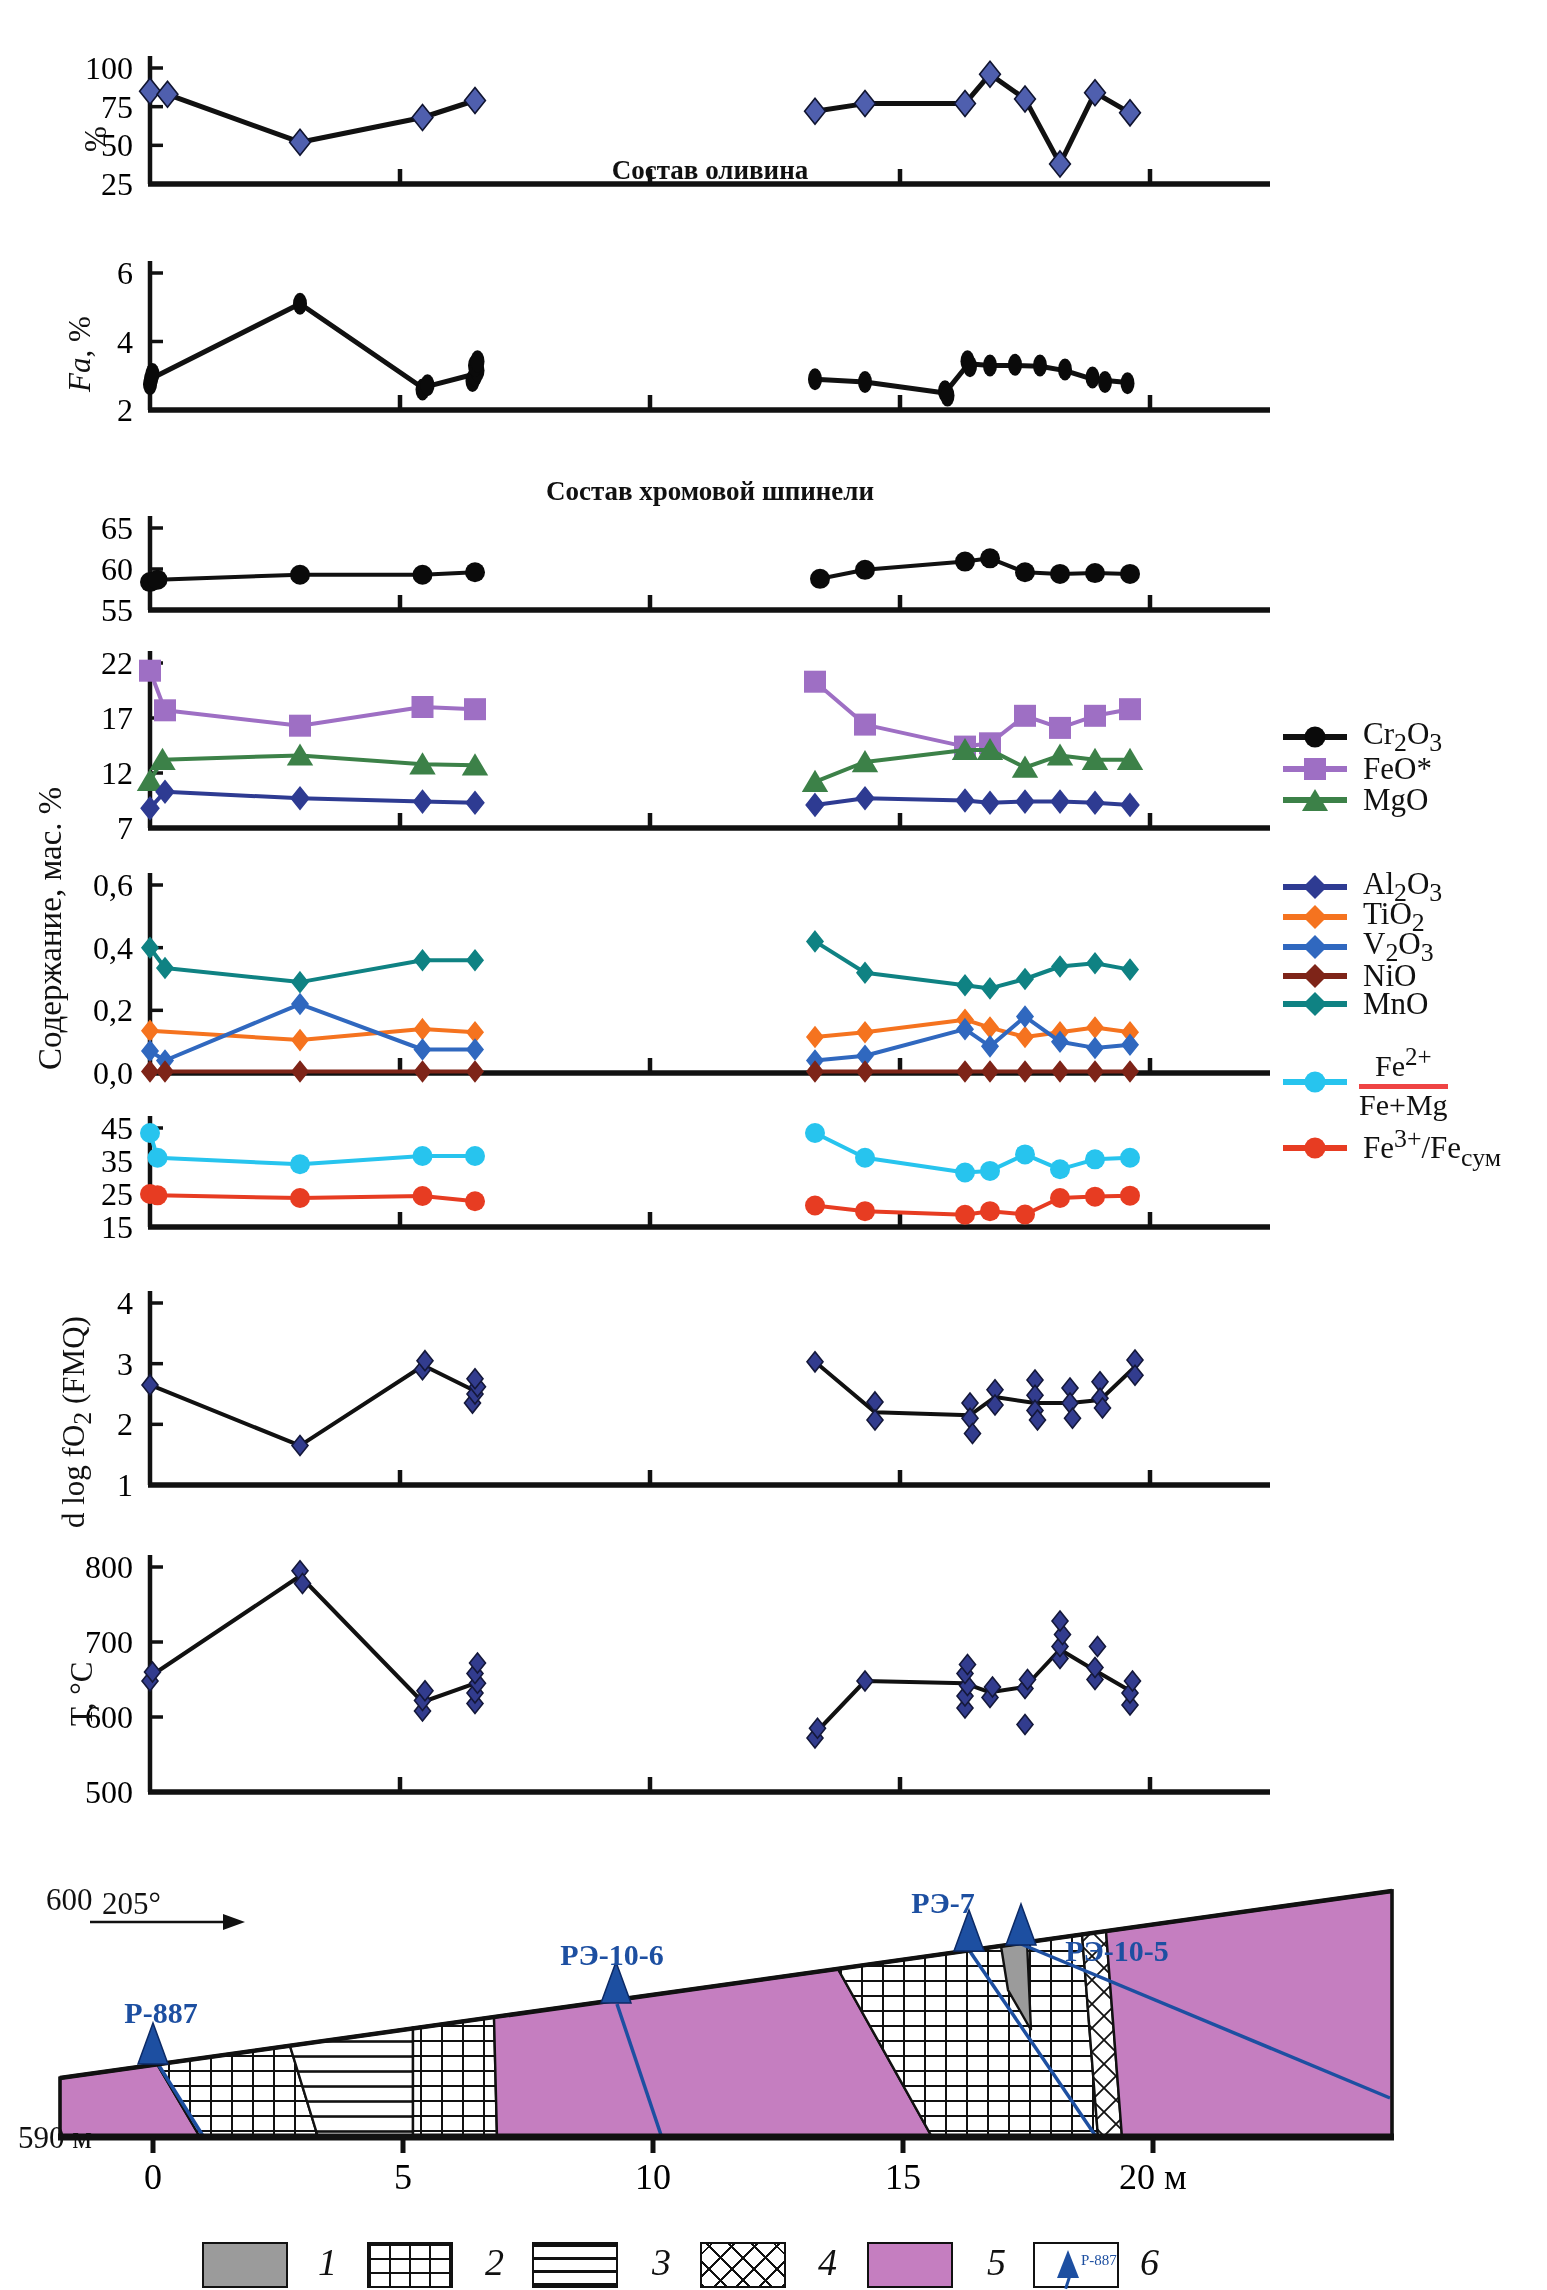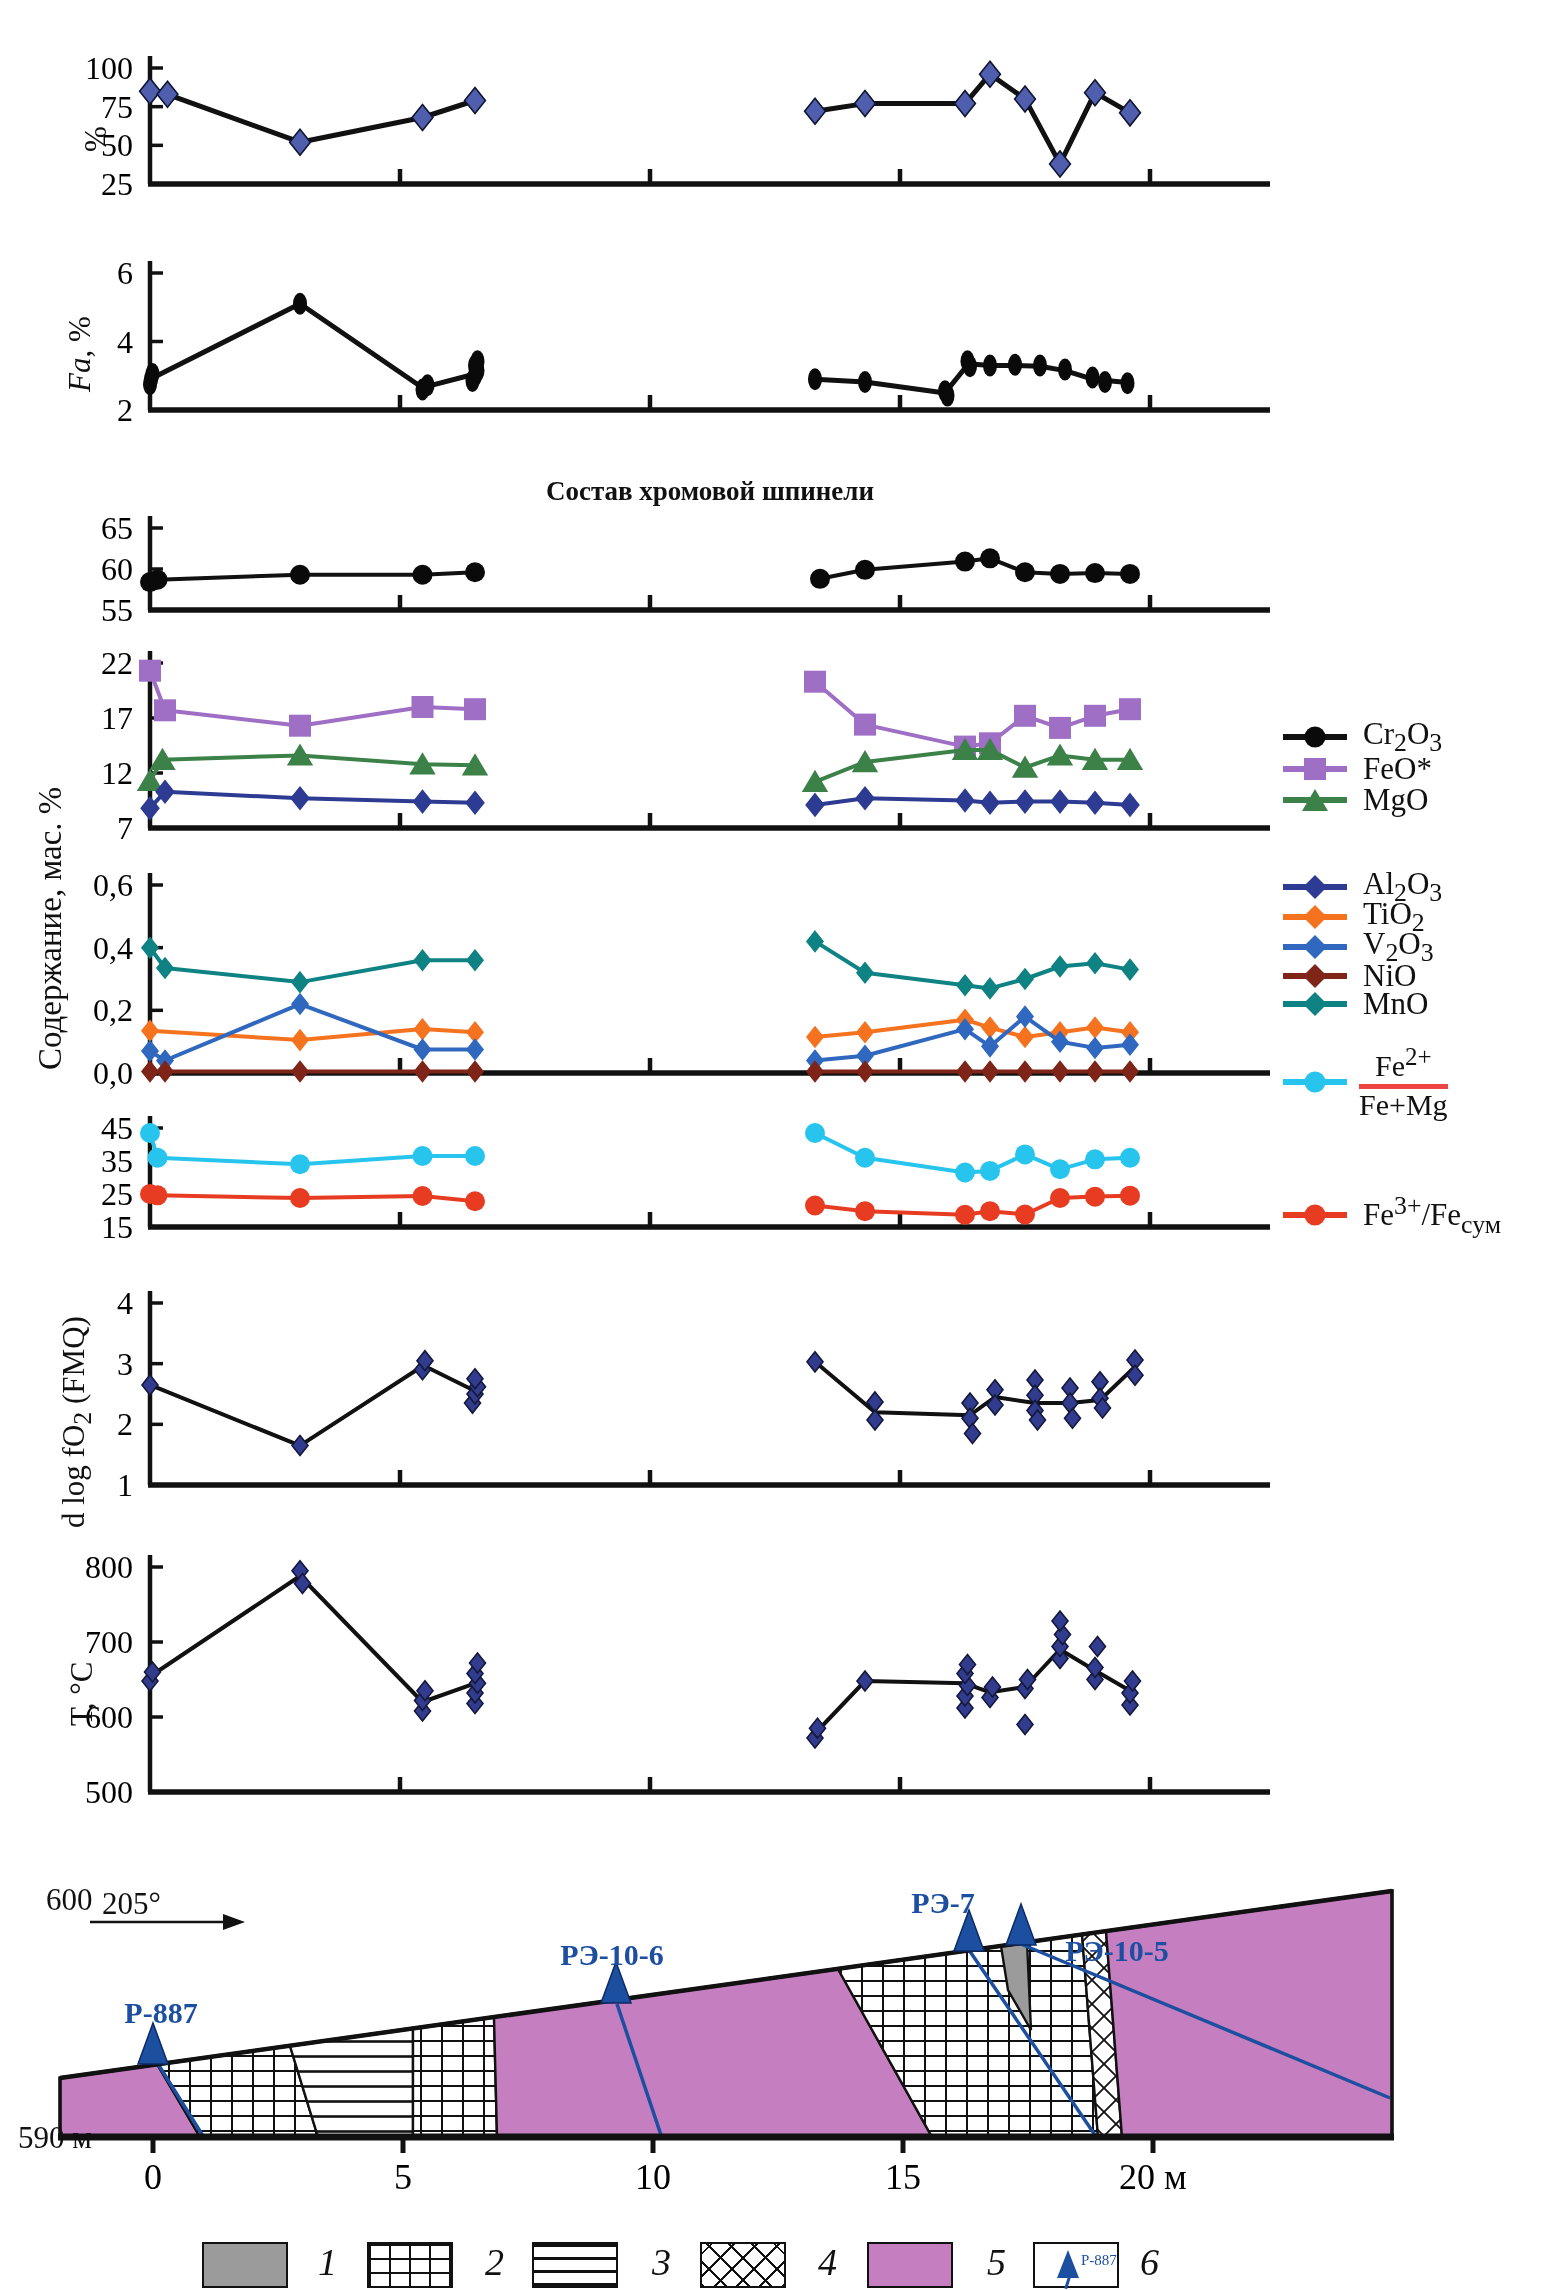--- a/index.html
+++ b/index.html
@@ -507,20 +507,21 @@
         <g>
     <polygon points="1021,1904 1036,1945 1006,1945" fill="#1d4fa1" stroke="#0c2a66" stroke-width="1.5"></polygon>
         </g>
         <g>
   <line x1="90" y1="1922" x2="231" y2="1922" stroke="#111" stroke-width="2.6"></line>
   <polygon points="245,1922 223,1914 223,1930" fill="#111"></polygon>
         </g>
       </g>
     </svg>
 
+  <div class="ptitle" style="top:155px">Состав оливина</div>
   <div class="ptitle" style="top:476px">Состав хромовой шпинели</div>
 
   <div class="rot" style="left:78px;top:152px">%</div>
   <div class="rot" style="left:62px;top:392px"><i>Fa</i>, %</div>
   <div class="rot" style="left:32px;top:1070px;font-size:33px">Содержание, мас. %</div>
   <div class="rot" style="left:56px;top:1528px">d log fO<sub>2</sub> (FMQ)</div>
   <div class="rot" style="left:64px;top:1726px">Т, °С</div>
 
   <div class="lg-row" style="left:1283px;top:719px">
     <span class="lg-line" style="background:#111">
@@ -572,21 +573,21 @@
   </div>
   <div class="lg-frac" style="left:1283px;top:1042px;height:80px">
     <span class="lg-line" style="flex: 0 0 64px; background: rgb(39, 196, 238);">
         <span class="mk mk-circle" style="background: rgb(39, 196, 238);"></span>
       </span>
     <span class="frac">
       <span class="fr-top" style="display:block">Fe<sup>2+</sup></span>
       <span style="display:block">Fe+Mg</span>
     </span>
   </div>
-  <div class="lg-row" style="left:1283px;top:1197px">
+  <div class="lg-row" style="left:1283px;top:1130px">
     <span class="lg-line" style="background: rgb(231, 60, 34);">
         <span class="mk mk-circle" style="background: rgb(231, 60, 34);"></span>
       </span>
     <span class="lg-txt">Fe<sup>3+</sup>/Fe<sub>сум</sub></span>
   </div>
 
   <div class="elev" style="left:46px;top:1882px">600</div>
   <div class="elev" style="left:18px;top:2120px">590 м</div>
   <div class="elev" style="left:102px;top:1886px">205°</div>
 

